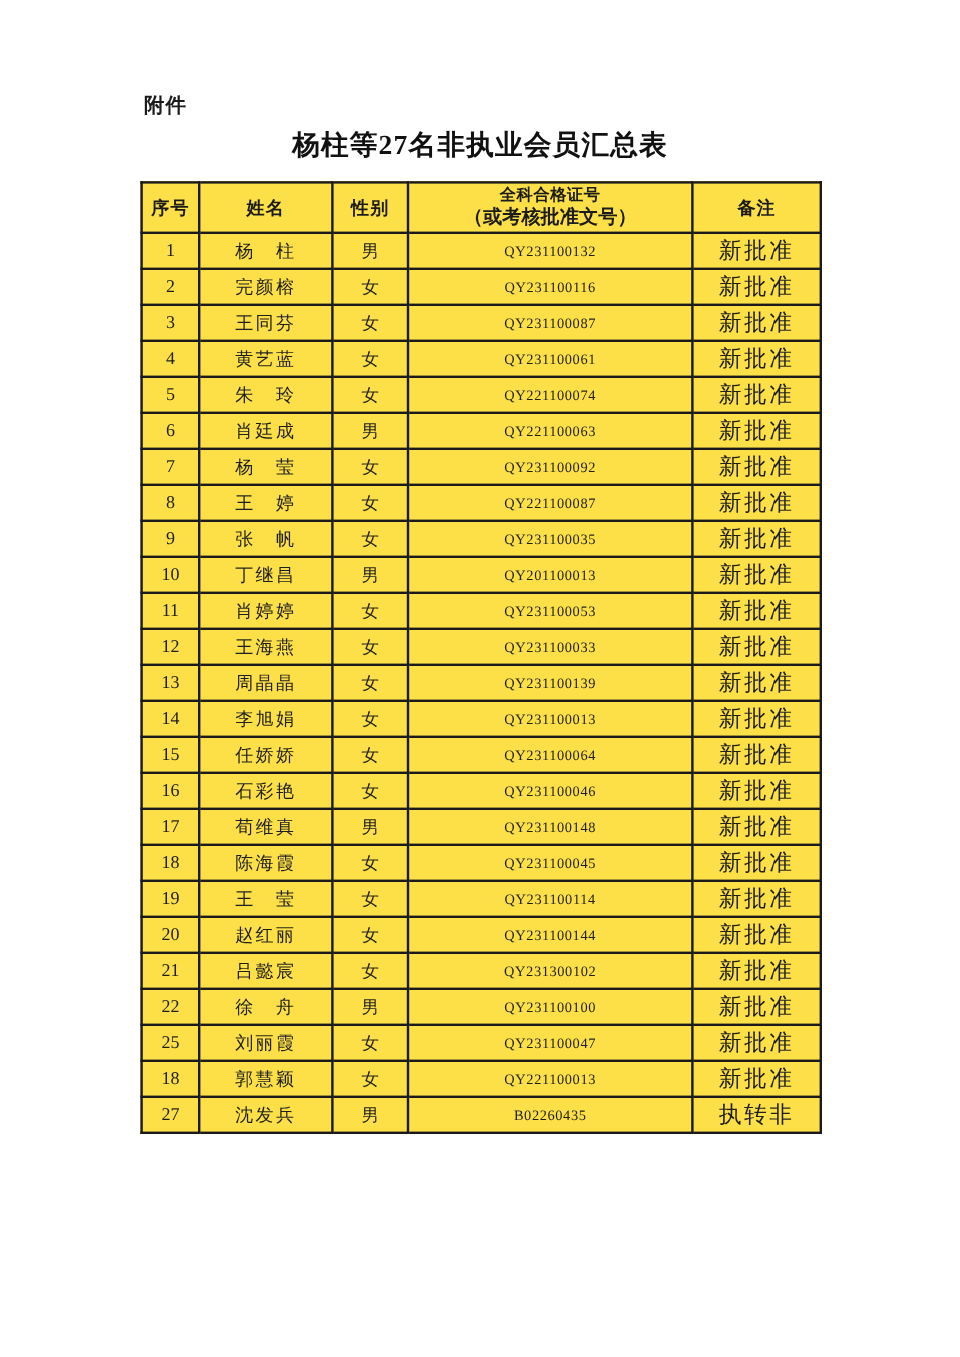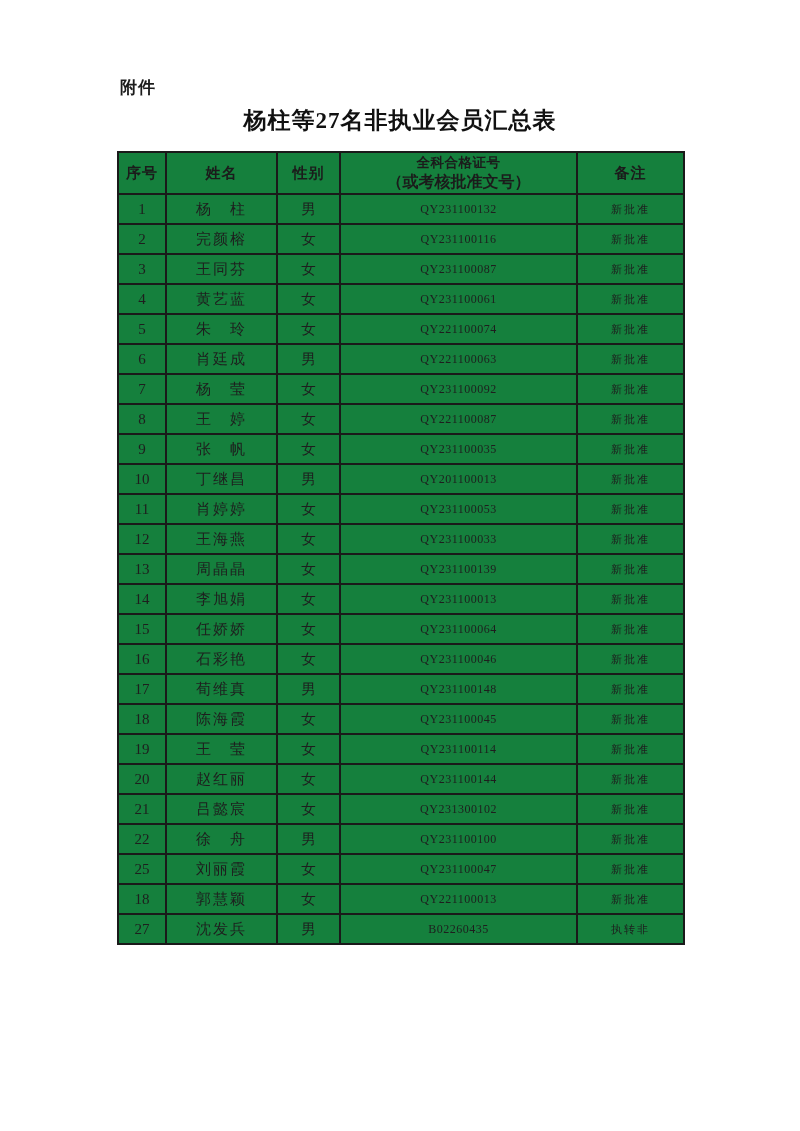--- a/index.html
+++ b/index.html
@@ -40,21 +40,21 @@
     letter-spacing: 1px;
     color: #111111;
   }
   table.members {
     position: absolute;
     left: 117px;
     top: 151px;
     width: 566px;
     border-collapse: collapse;
     table-layout: fixed;
-    background: #15803d;
+    background: #fde047;
   }
   table.members th, table.members td {
     border: 2px solid #1a1a1a;
     text-align: center;
     vertical-align: middle;
     padding: 0;
     overflow: hidden;
     white-space: nowrap;
   }
   table.members thead tr { height: 42px; }
@@ -86,21 +86,21 @@
   }
   td.c-gender {
     font-size: 14.5px;
   }
   td.c-cert {
     font-family: "Liberation Serif", serif;
     font-size: 12px;
     letter-spacing: 0.5px;
   }
   td.c-remark {
-    font-size: 11px;
+    font-size: 19px;
     letter-spacing: 2px;
   }
 </style>
 </head>
 <body>
 
 <div class="page">
 
   <div class="attachment-label">附件</div>
 

